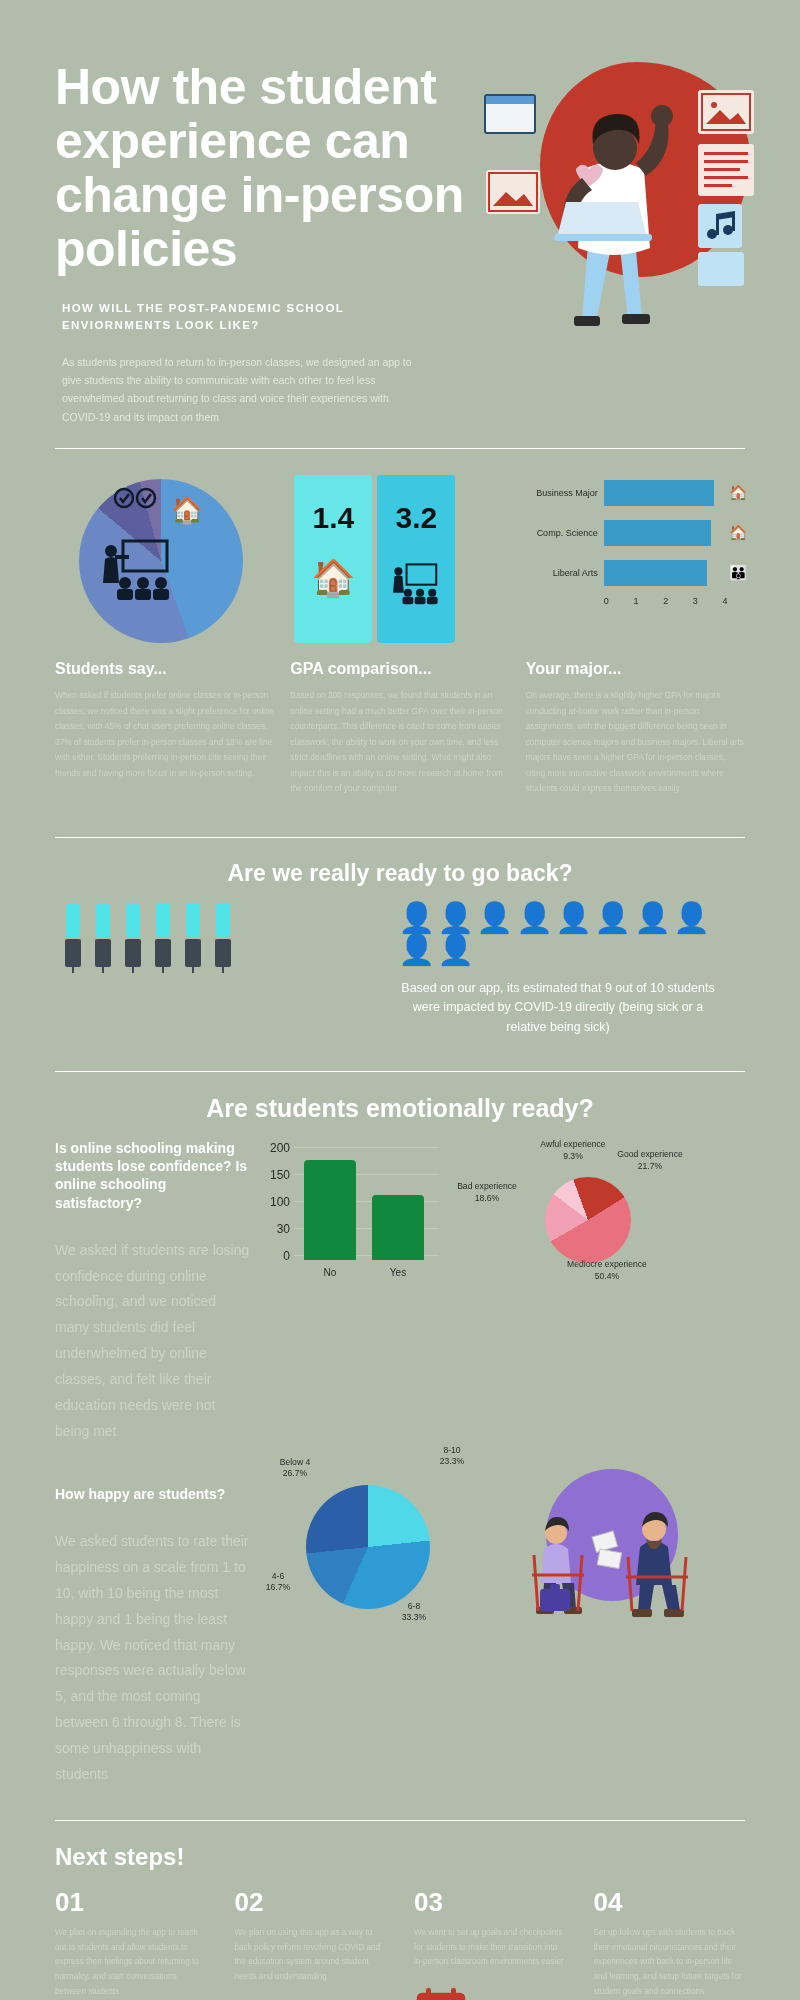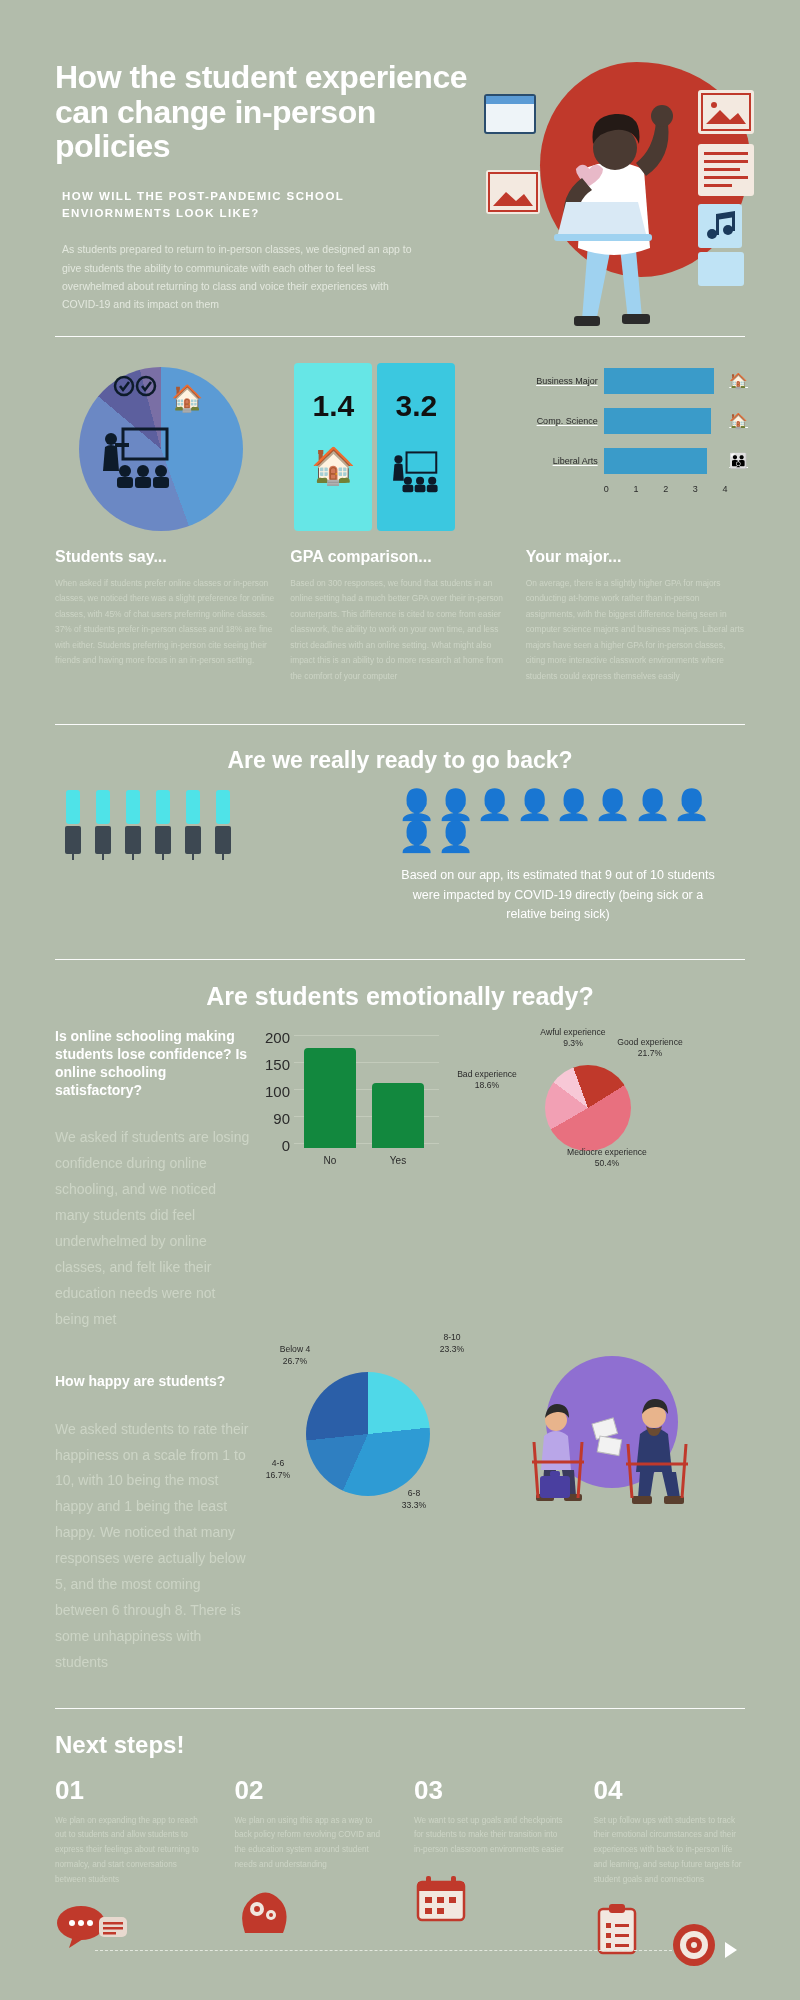--- a/index.html
+++ b/index.html
@@ -10,21 +10,21 @@
     color: #ffffff;
     position: relative;
     overflow: hidden;
   }
   .page { position: relative; width: 800px; height: 2000px; }
 
   
   .hero { position: relative; padding: 60px 0 0 0; }
   .hero-title {
     width: 420px; margin-left: 55px;
-    font-size: 32px; line-height: 1.08; font-weight: 800;
+    font-size: 50px; line-height: 1.08; font-weight: 800;
     letter-spacing: -0.5px; color: #ffffff;
   }
   .hero-sub {
     width: 360px; margin: 24px 0 0 62px;
     font-size: 11.5px; font-weight: 700; letter-spacing: 1.4px;
     line-height: 1.5; color: #ffffff;
   }
   .hero-body {
     width: 350px; margin: 18px 0 0 62px;
     font-size: 10.5px; line-height: 1.75; color: #e3e8de;
@@ -65,21 +65,21 @@
   .gpa-wrap { position: absolute; left: 4px; top: 4px; display: flex; gap: 5px; }
   .gpa-box { width: 78px; height: 168px; border-radius: 4px; position: relative;
              display: flex; flex-direction: column; align-items: center; padding-top: 26px; }
   .gpa-a { background: #66e6e6; }
   .gpa-b { background: #3bc8e0; }
   .gpa-num { font-size: 30px; font-weight: 800; color: #111; }
   .gpa-ic { font-size: 36px; color: #111; margin-top: 22px; }
 
   
   .hbar { position: absolute; left: 0; top: 2px; width: 225px; height: 172px; }
-  .hbar-row { display: flex; align-items: center; height: 40px; text-decoration: underline; }
+  .hbar-row { display: flex; align-items: center; height: 40px; }
   .hbar-lbl { width: 78px; text-align: right; padding-right: 6px; font-size: 9px; color: #2b2b2b; }
   .hbar-track { flex: 1; height: 26px; position: relative; }
   .hbar-fill { height: 26px; background: #3a9bc9; }
   .hbar-ico { width: 24px; text-align: center; font-size: 15px; color: #111; }
   .hbar-axis { display: flex; margin-left: 78px; width: 124px; justify-content: space-between;
                font-size: 9px; color: #2b2b2b; padding-top: 3px; }
 
   
   .sec-title { text-align: center; font-size: 23px; font-weight: 800; margin: 16px 0 16px; }
   .ready { display: flex; gap: 18px; padding: 0 60px; }
@@ -95,21 +95,21 @@
   .ready-p { font-size: 12.5px; line-height: 1.55; color: #ffffff; text-align: center; margin-top: 14px; }
 
   
   .emo-left { width: 195px; }
   .emo-h { font-size: 14px; font-weight: 800; line-height: 1.3; }
   .emo-p { font-size: 14px; line-height: 1.85; color: #cdd5c6; margin-top: 26px; }
 
   .vbar { position: relative; width: 175px; height: 115px; }
   .vbar .ax { position: absolute; left: 30px; right: 0; border-top: 1px solid #c3cbbb; }
   .vbar .ylab { position: absolute; left: 0; width: 26px; text-align: right;
-                font-size: 15px; color: #2b2b2b; transform: translateY(-6px); }
+                font-size: 12px; color: #2b2b2b; transform: translateY(-6px); }
   .vbar .bar { position: absolute; bottom: 0; width: 52px; background: #12883e; border-radius: 4px 4px 0 0; }
   .vbar .xlab { position: absolute; bottom: -18px; font-size: 10px; color: #2b2b2b; width: 52px; text-align: center; }
 
   .pie-lbl { font-size: 8.6px; color: #2b2b2b; text-align: center; line-height: 1.35; position: absolute; }
 
   
   .steps-title { font-size: 24px; font-weight: 800; margin: 0 0 16px 55px; }
   .steps { display: flex; padding: 0 55px; gap: 28px; }
   .step { width: 165px; }
   .step-n { font-size: 26px; font-weight: 800; }
@@ -368,21 +368,21 @@
       </div>
 
       <div class="vbar" style="margin-top:6px;">
         <div class="ax" style="top:2px"></div>   
           <div class="ylab" style="top:2px">200</div>
         <div class="ax" style="top:29px"></div>  
           <div class="ylab" style="top:29px">150</div>
         <div class="ax" style="top:56px"></div>  
           <div class="ylab" style="top:56px">100</div>
         <div class="ax" style="top:83px"></div>  
-          <div class="ylab" style="top:83px">90</div>
+          <div class="ylab" style="top:83px">30</div>
         <div class="ax" style="top:110px"></div> 
           <div class="ylab" style="top:110px">0</div>
         <div class="bar" style="left:40px;height:100px;"></div>
         <div class="xlab" style="left:40px;">No</div>
         <div class="bar" style="left:108px;height:65px;"></div>
         <div class="xlab" style="left:108px;">Yes</div>
       </div>
 
       <div style="position:relative;width:230px;height:135px;">
         <div style="position:absolute;left:92px;top:38px;width:86px;height:86px;border-radius:50%;

